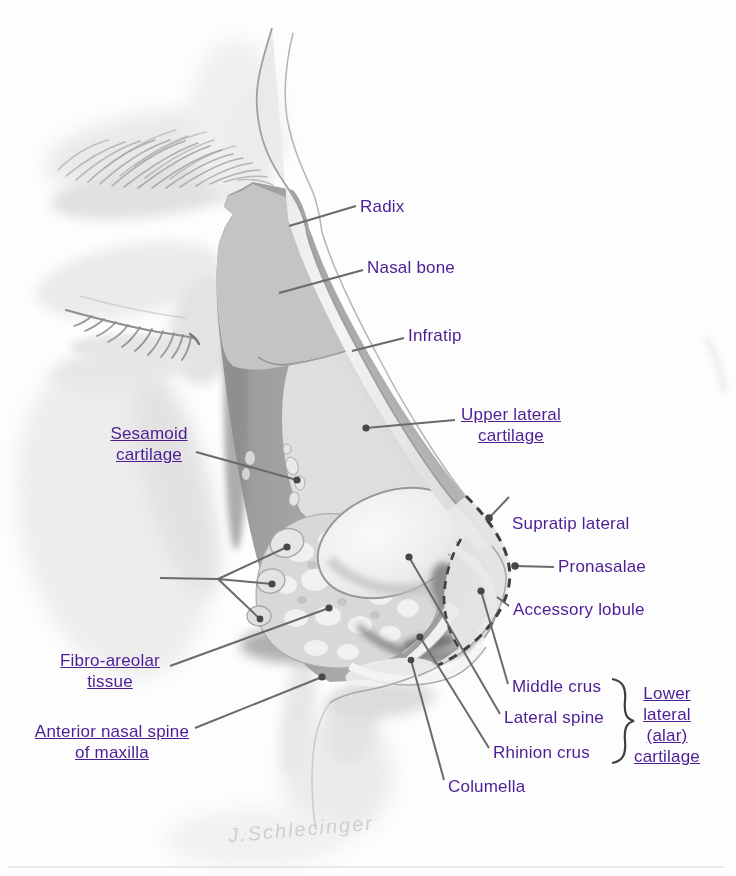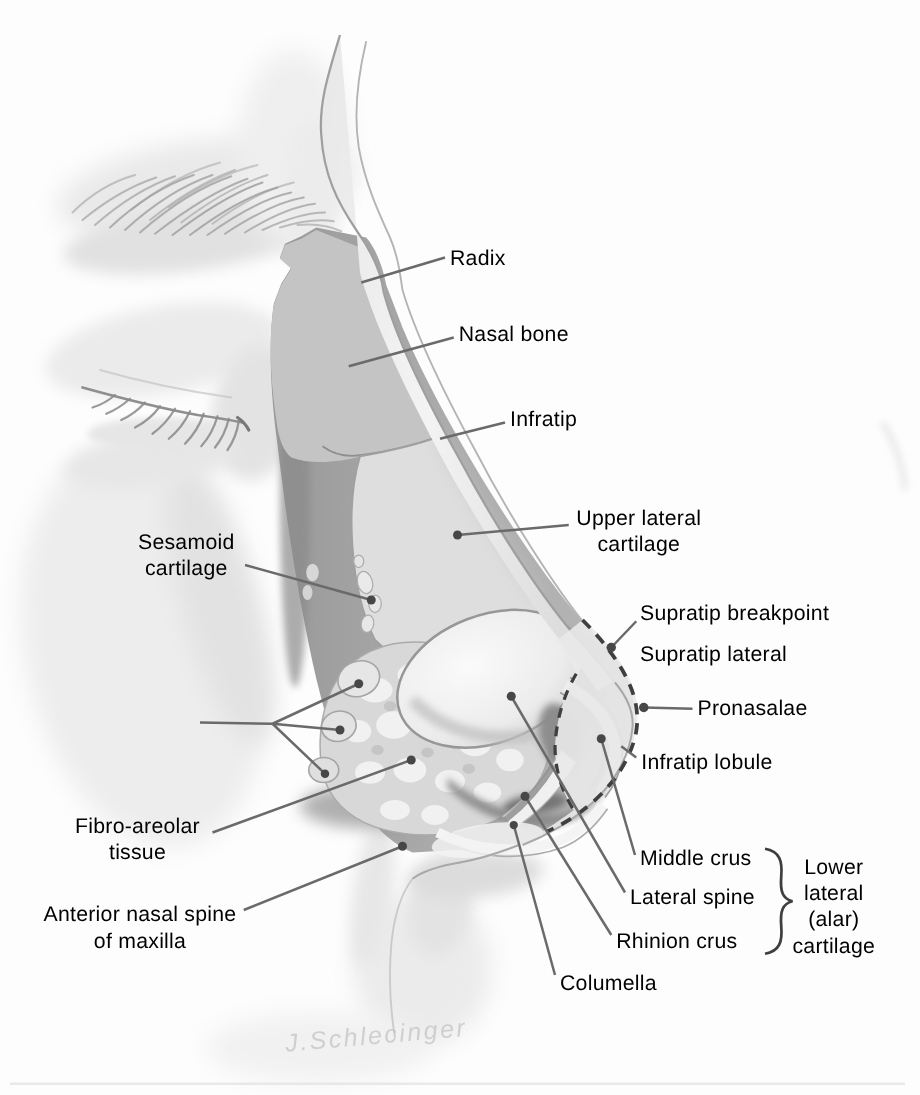--- a/index.html
+++ b/index.html
@@ -1,21 +1,21 @@
 <!DOCTYPE html>
 <html><head>
 <meta charset="utf-8">
 <style>
   html,body{margin:0;padding:0;background:#fdfdfd;}
   .canvas{position:relative;width:736px;height:876px;background:#fdfdfd;overflow:hidden;
           font-family:"Liberation Sans",sans-serif;}
   .canvas svg{position:absolute;left:0;top:0;}
-  .lbl{position:absolute;font-size:17px;line-height:21px;color:#000000;white-space:pre-line;
+  .lbl{position:absolute;font-size:17px;line-height:21px;color:#4c1d95;white-space:pre-line;
        letter-spacing:.2px;}
-  .lbl.c{transform:translateX(-50%);text-align:center;}
+  .lbl.c{transform:translateX(-50%);text-align:center;text-decoration:underline;}
   .sig{position:absolute;font-style:italic;font-size:20px;color:#c7c7ca;letter-spacing:2px;
        transform:rotate(-5deg);opacity:.8;}
 </style>
 </head>
 <body>
 
 <div class="canvas">
 
 <svg width="736" height="876" viewBox="0 0 736 876">
   <defs>
@@ -267,24 +267,23 @@
            C626,723 624,729 625,741 C626,753 624,761 612,763" stroke="#3f3f3f" stroke-width="2.2" fill="none"></path>
 
   <rect x="8" y="866" width="716" height="2" fill="#e3e3e3" opacity=".8"></rect>
 </svg>
 
 <div class="lbl" style="left:360px;top:196px">Radix</div>
 <div class="lbl" style="left:367px;top:257px">Nasal bone</div>
 <div class="lbl" style="left:408px;top:325px">Infratip</div>
 <div class="lbl c" style="left:511px;top:404px">Upper lateral
 cartilage</div>
-<div class="lbl" style="left:512px;top:480px">Supratip breakpoint</div>
 <div class="lbl" style="left:512px;top:513px">Supratip lateral</div>
 <div class="lbl" style="left:558px;top:556px">Pronasalae</div>
-<div class="lbl" style="left:513px;top:599px">Infratip lobule</div>
+<div class="lbl" style="left:513px;top:599px">Accessory lobule</div>
 <div class="lbl c" style="left:149px;top:423px">Sesamoid
 cartilage</div>
 <div class="lbl c" style="left:110px;top:650px">Fibro-areolar
 tissue</div>
 <div class="lbl c" style="left:112px;top:721px">Anterior nasal spine
 of maxilla</div>
 <div class="lbl" style="left:512px;top:676px">Middle crus</div>
 <div class="lbl" style="left:504px;top:707px">Lateral spine</div>
 <div class="lbl" style="left:493px;top:742px">Rhinion crus</div>
 <div class="lbl" style="left:448px;top:776px">Columella</div>

